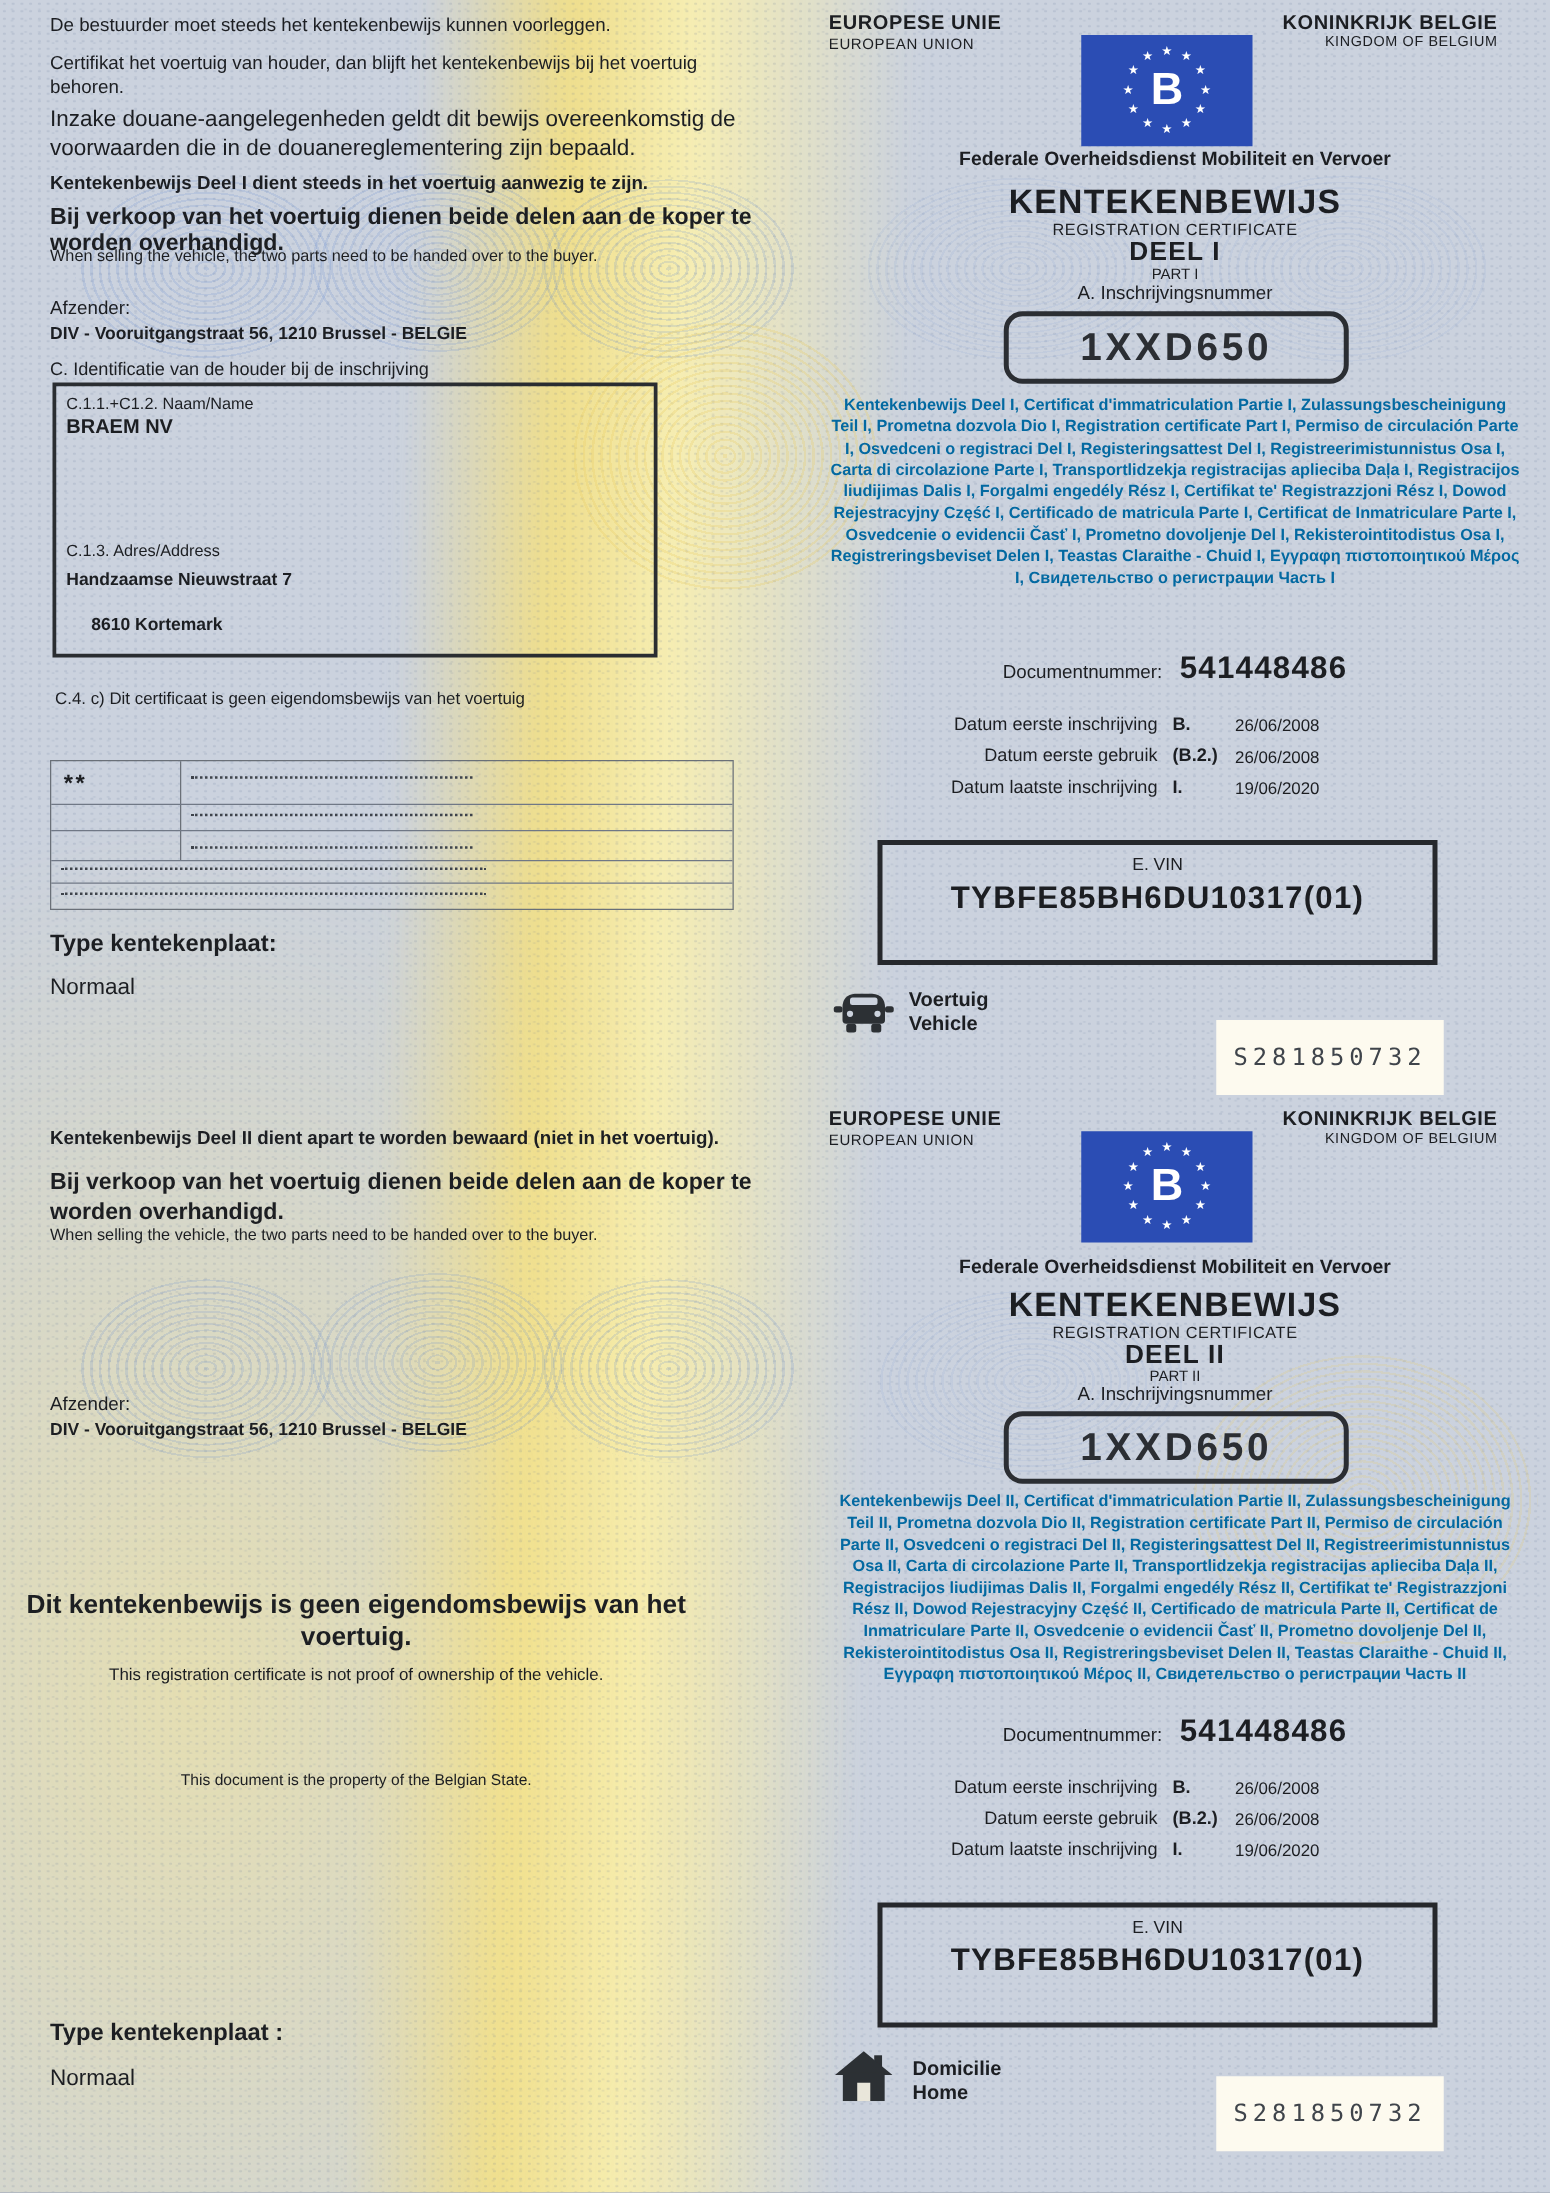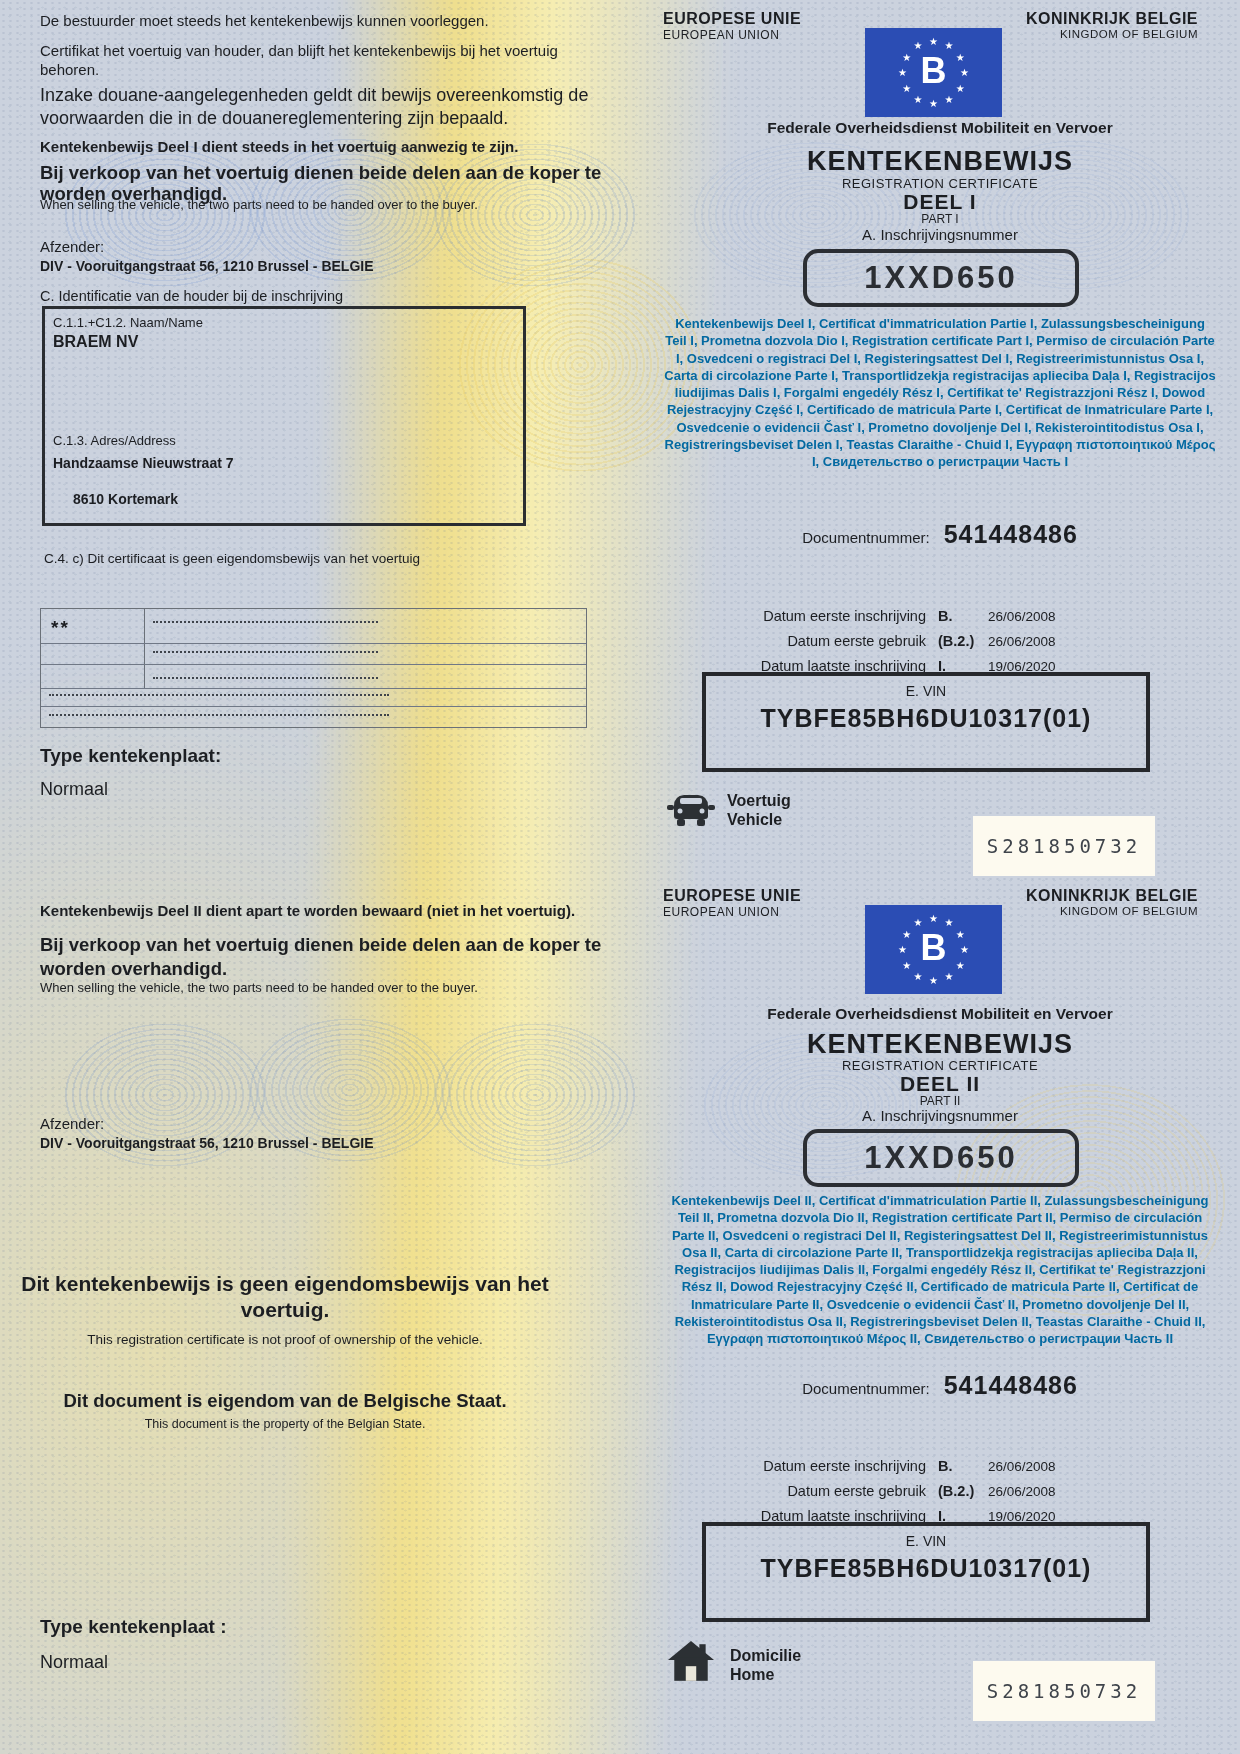--- a/index.html
+++ b/index.html
@@ -46,21 +46,21 @@
   .flag-letter { position:absolute; left:0; right:0; top:50%; transform:translateY(-54%);
     text-align:center; color:#fff; font-size:36px; font-weight:700; }
   .holderbox { position:absolute; left:42px; top:306px; width:478px; height:214px; border:3px solid #2a2d31; }
   .plate { position:absolute; left:803px; width:268px; height:50px; border:4px solid #2b2e33; border-radius:15px;
     display:flex; align-items:center; justify-content:center; font-size:31px; font-weight:700; letter-spacing:3px; color:#2b2e33; }
   .multi { position:absolute; left:663px; width:554px; text-align:center; font-size:13px; font-weight:700;
     line-height:1.33; color:#0369a1; }
   .docrow { position:absolute; left:640px; width:600px; display:flex; justify-content:center; align-items:baseline; gap:14px; }
   .docrow .lbl { font-size:15px; }
   .docrow .num { font-size:25px; font-weight:700; letter-spacing:1px; }
-  .daterow { position:absolute; left:648px; width:444px; display:flex; align-items:flex-end;margin-top:36px; }
+  .daterow { position:absolute; left:648px; width:444px; display:flex; align-items:flex-end; }
   .daterow .dl { flex:1 1 auto; text-align:right; font-size:14.5px; }
   .daterow .dc { width:62px; font-weight:700; font-size:14.5px; padding-left:12px; box-sizing:border-box; }
   .daterow .dv { width:104px; font-size:13.5px; }
   .vinbox { position:absolute; left:702px; width:440px; height:92px; border:4px solid #26282c; }
   .vinbox .vl { position:absolute; left:0; right:0; top:7px; text-align:center; font-size:14px; }
   .vinbox .vn { position:absolute; left:0; right:0; top:28px; text-align:center; font-size:25px; font-weight:700; letter-spacing:1px; }
   .serial { position:absolute; left:973px; width:182px; height:60px; background:#fdfaef;
     font-family:"DejaVu Sans Mono", monospace; font-size:19px; letter-spacing:4px; color:#3f444b;
     display:flex; align-items:center; justify-content:center;margin-top:29px; }
   .sTable { position:absolute; left:40px; top:608px; width:545px; height:118px; border:1px solid #6a7078; }
@@ -210,21 +210,20 @@
     <div class="t b" style="left:40px;top:25px;width:600px;font-size:15px;">Kentekenbewijs Deel II dient apart te worden bewaard (niet in het voertuig).</div>
     <div class="t b" style="left:40px;top:56px;width:565px;font-size:18.5px;line-height:1.3;">Bij verkoop van het voertuig dienen beide delen aan de koper te worden overhandigd.</div>
     <div class="t" style="left:40px;top:103px;width:580px;font-size:13px;">When selling the vehicle, the two parts need to be handed over to the buyer.</div>
 
     <div class="t" style="left:40px;top:238px;font-size:15px;">Afzender:</div>
     <div class="t b" style="left:40px;top:258px;font-size:14px;">DIV - Vooruitgangstraat 56, 1210 Brussel - BELGIE</div>
 
     <div class="t b c" style="left:10px;top:394px;width:550px;font-size:21px;line-height:1.25;">Dit kentekenbewijs is geen eigendomsbewijs van het voertuig.</div>
     <div class="t c" style="left:10px;top:455px;width:550px;font-size:13.5px;">This registration certificate is not proof of ownership of the vehicle.</div>
 
-    <div class="t b c" style="left:10px;top:513px;width:550px;font-size:18.5px;">Dit document is eigendom van de Belgische Staat.</div>
     <div class="t c" style="left:10px;top:540px;width:550px;font-size:12.5px;">This document is the property of the Belgian State.</div>
 
     <div class="t b" style="left:40px;top:739px;font-size:19px;">Type kentekenplaat :</div>
     <div class="t" style="left:40px;top:775px;font-size:18px;">Normaal</div>
 
     <div class="t b" style="left:663px;top:10px;font-size:16px;letter-spacing:.5px;">EUROPESE UNIE</div>
     <div class="t" style="left:663px;top:28px;font-size:12px;letter-spacing:.5px;">EUROPEAN UNION</div>
     <div class="t b r" style="right:42px;top:10px;font-size:16px;letter-spacing:.5px;">KONINKRIJK BELGIE</div>
     <div class="t r" style="right:42px;top:28px;font-size:11.5px;letter-spacing:.5px;">KINGDOM OF BELGIUM</div>
 

